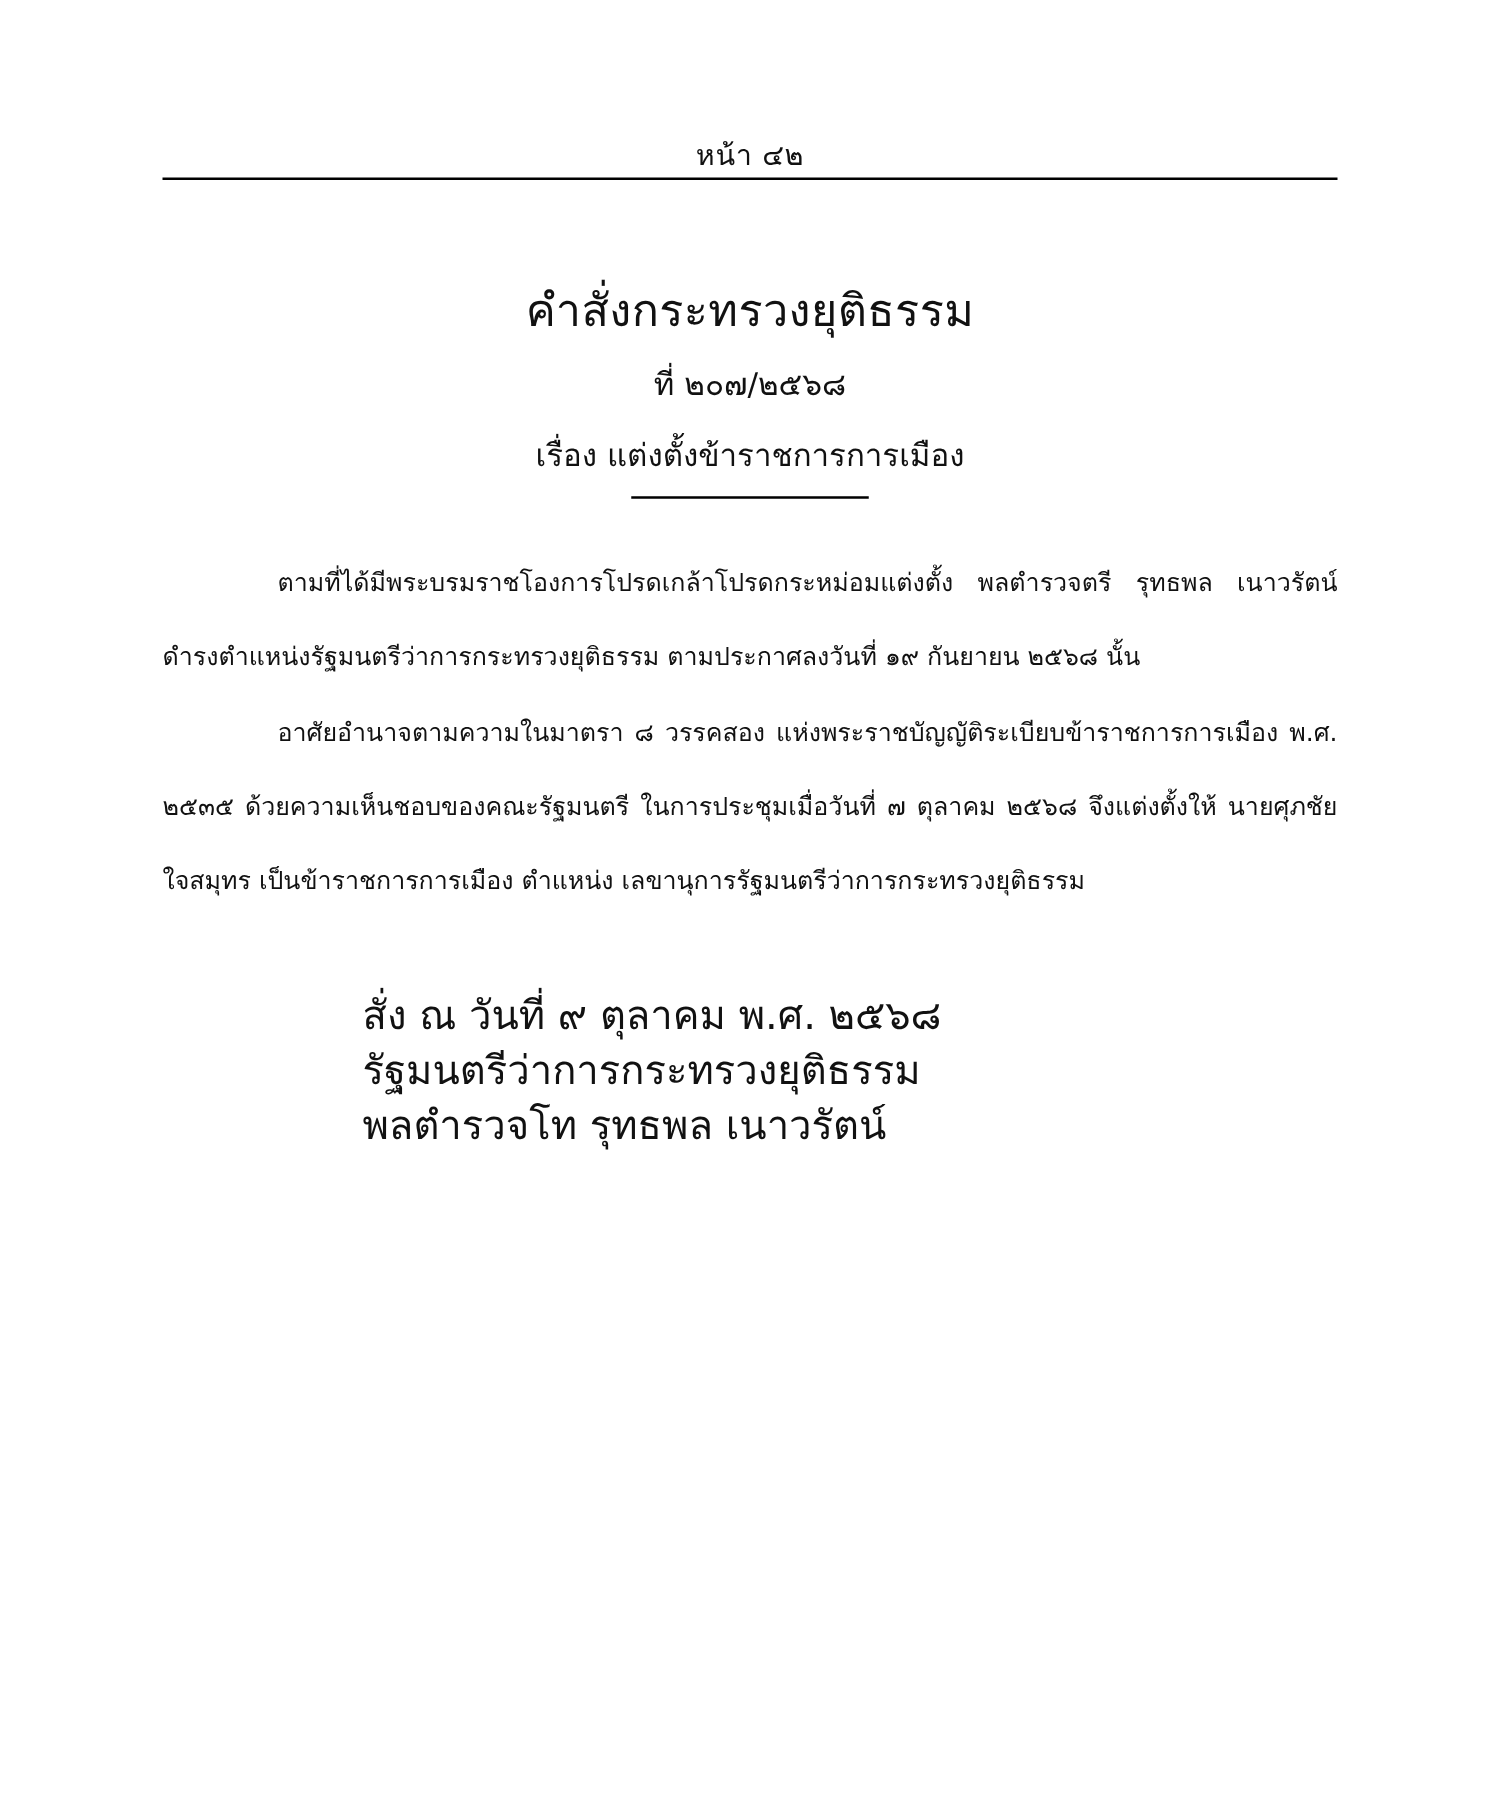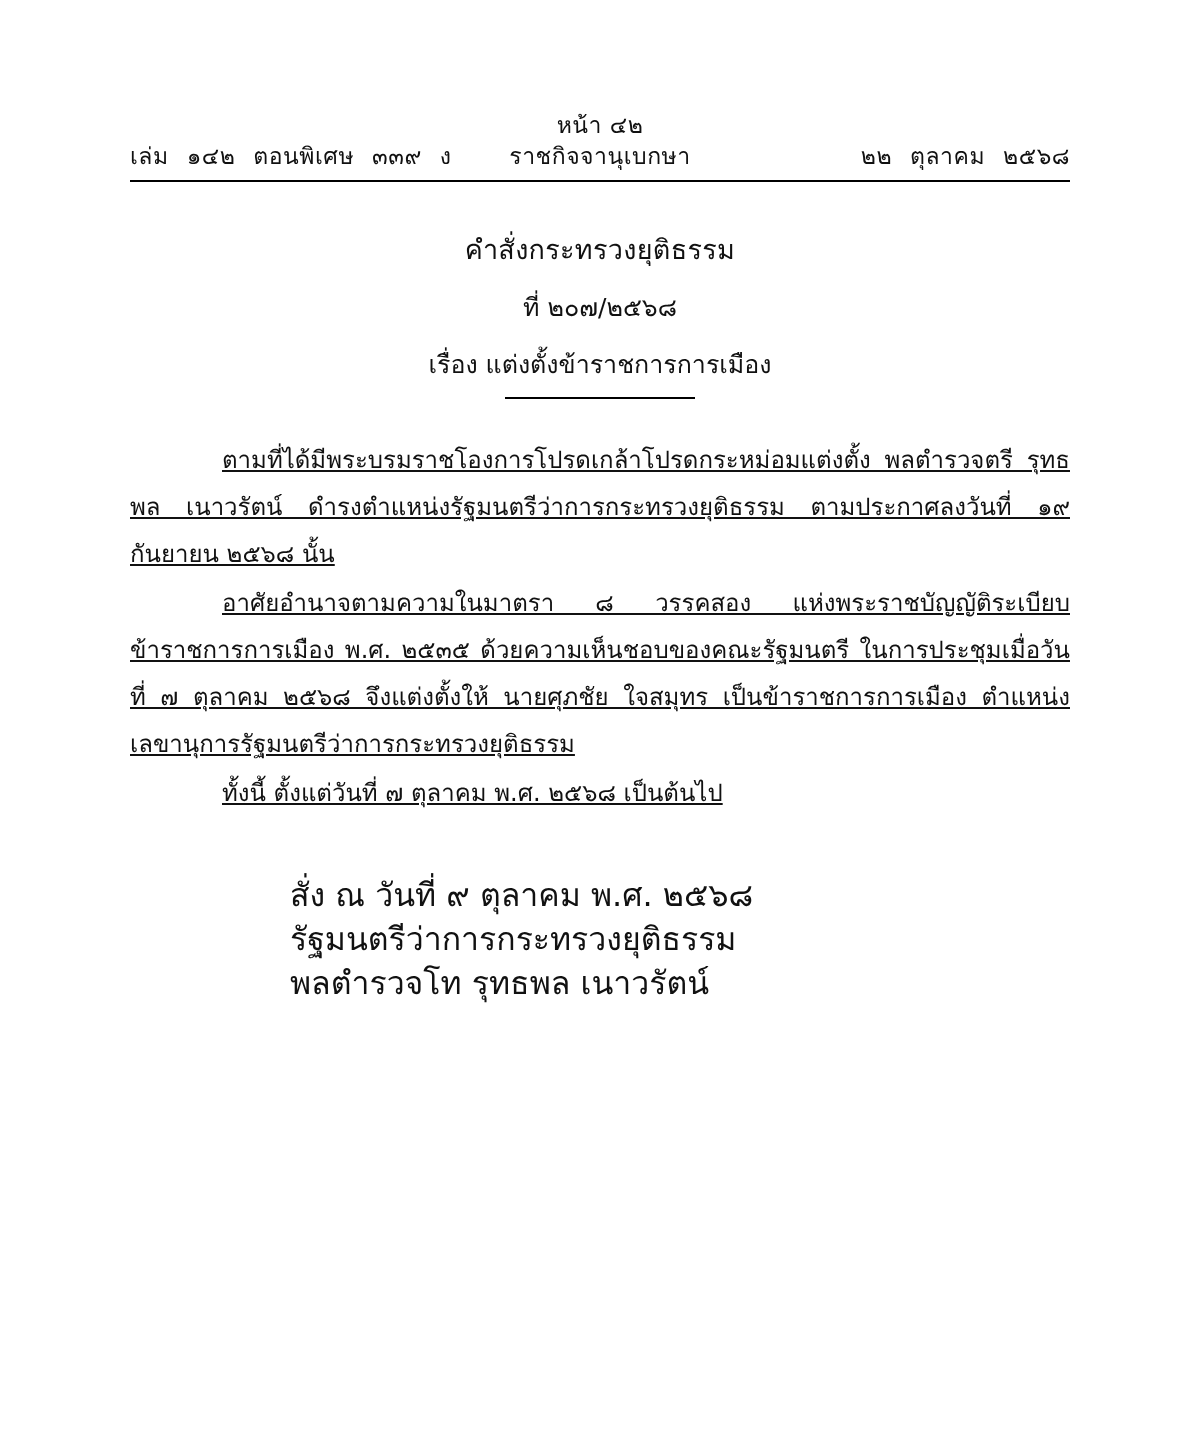--- a/index.html
+++ b/index.html
@@ -72,21 +72,21 @@
     width: 100%;
     margin-top: 2px;
   }
 
   
   .title-block {
     text-align: center;
     margin-top: 30px;
   }
   .doc-title {
-    font-size: 27px;
+    font-size: 36px;
     line-height: 44px;
     letter-spacing: 0.3px;
   }
   .doc-number {
     font-size: 25px;
     line-height: 38px;
     margin-top: 17px;
   }
   .doc-subject {
     font-size: 25px;
@@ -96,25 +96,24 @@
   .rule-short {
     width: 190px;
     height: 0;
     border-bottom: 2px solid #000;
     margin: 14px auto 0 auto;
   }
 
   
   .body-block {
     margin-top: 38px;
-    font-size: 24px;
-    line-height: 47px;
+    font-size: 20px;
+    line-height: 59px;
     text-align: justify;
     text-justify: inter-word;
-    text-decoration: underline;
   }
   .para {
     margin: 0 0 2px 0;
     text-indent: 92px;
   }
 
   
   .sign-block {
     margin-top: 56px;
     font-size: 32px;
@@ -127,43 +126,33 @@
   }
 </style>
 </head>
 <body>
 
 <div class="page">
   <div class="content">
 
     <div class="header">
       <div class="page-number">หน้า ๔๒</div>
-      <div class="header-row">
-        <div class="header-left">
-          <span>เล่ม</span><span>๑๔๒</span><span>ตอนพิเศษ</span><span>๓๓๙</span><span>ง</span>
-        </div>
-        <div class="header-center">ราชกิจจานุเบกษา</div>
-        <div class="header-right">
-          <span>๒๒</span><span>ตุลาคม</span><span>๒๕๖๘</span>
-        </div>
-      </div>
       <div class="header-rule"></div>
     </div>
 
     <div class="title-block">
       <div class="doc-title">คำสั่งกระทรวงยุติธรรม</div>
       <div class="doc-number">ที่ ๒๐๗/๒๕๖๘</div>
       <div class="doc-subject">เรื่อง  แต่งตั้งข้าราชการการเมือง</div>
       <div class="rule-short"></div>
     </div>
 
     <div class="body-block">
       <p class="para">ตามที่ได้มีพระบรมราชโองการโปรดเกล้าโปรดกระหม่อมแต่งตั้ง พลตำรวจตรี รุทธพล เนาวรัตน์ ดำรงตำแหน่งรัฐมนตรีว่าการกระทรวงยุติธรรม ตามประกาศลงวันที่ ๑๙ กันยายน ๒๕๖๘ นั้น</p>
       <p class="para">อาศัยอำนาจตามความในมาตรา ๘ วรรคสอง แห่งพระราชบัญญัติระเบียบข้าราชการการเมือง พ.ศ. ๒๕๓๕ ด้วยความเห็นชอบของคณะรัฐมนตรี ในการประชุมเมื่อวันที่ ๗ ตุลาคม ๒๕๖๘ จึงแต่งตั้งให้ นายศุภชัย ใจสมุทร เป็นข้าราชการการเมือง ตำแหน่ง เลขานุการรัฐมนตรีว่าการกระทรวงยุติธรรม</p>
-      <p class="para">ทั้งนี้ ตั้งแต่วันที่ ๗ ตุลาคม พ.ศ. ๒๕๖๘ เป็นต้นไป</p>
     </div>
 
     <div class="sign-block">
       <div class="sign-line">สั่ง ณ วันที่ ๙ ตุลาคม พ.ศ. ๒๕๖๘</div>
       <div class="sign-line">รัฐมนตรีว่าการกระทรวงยุติธรรม</div>
       <div class="sign-line">พลตำรวจโท รุทธพล เนาวรัตน์</div>
     </div>
 
   </div>
 </div>

